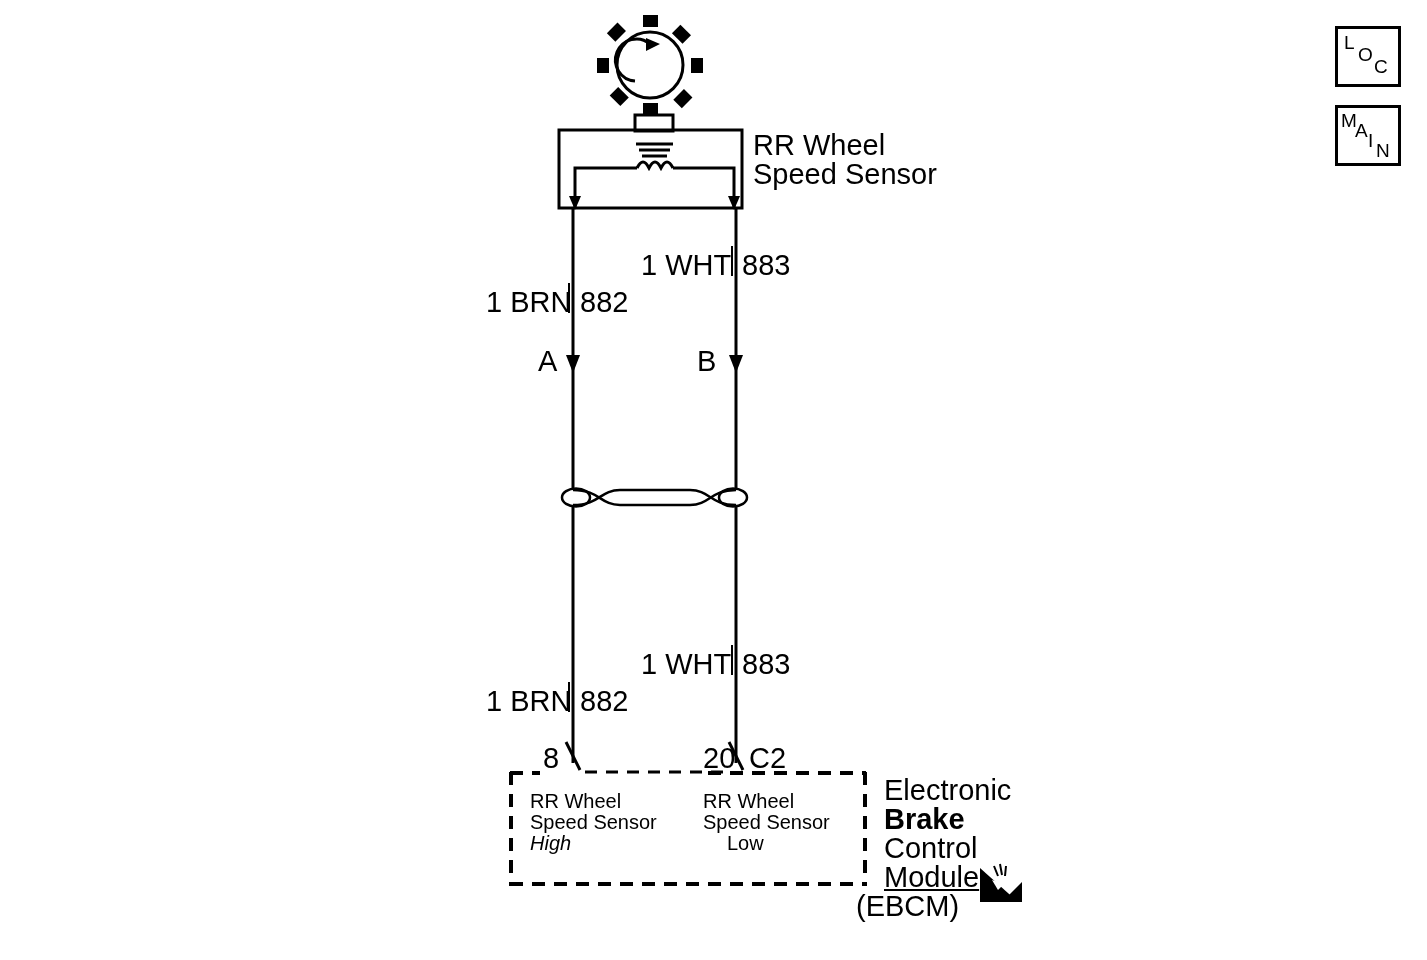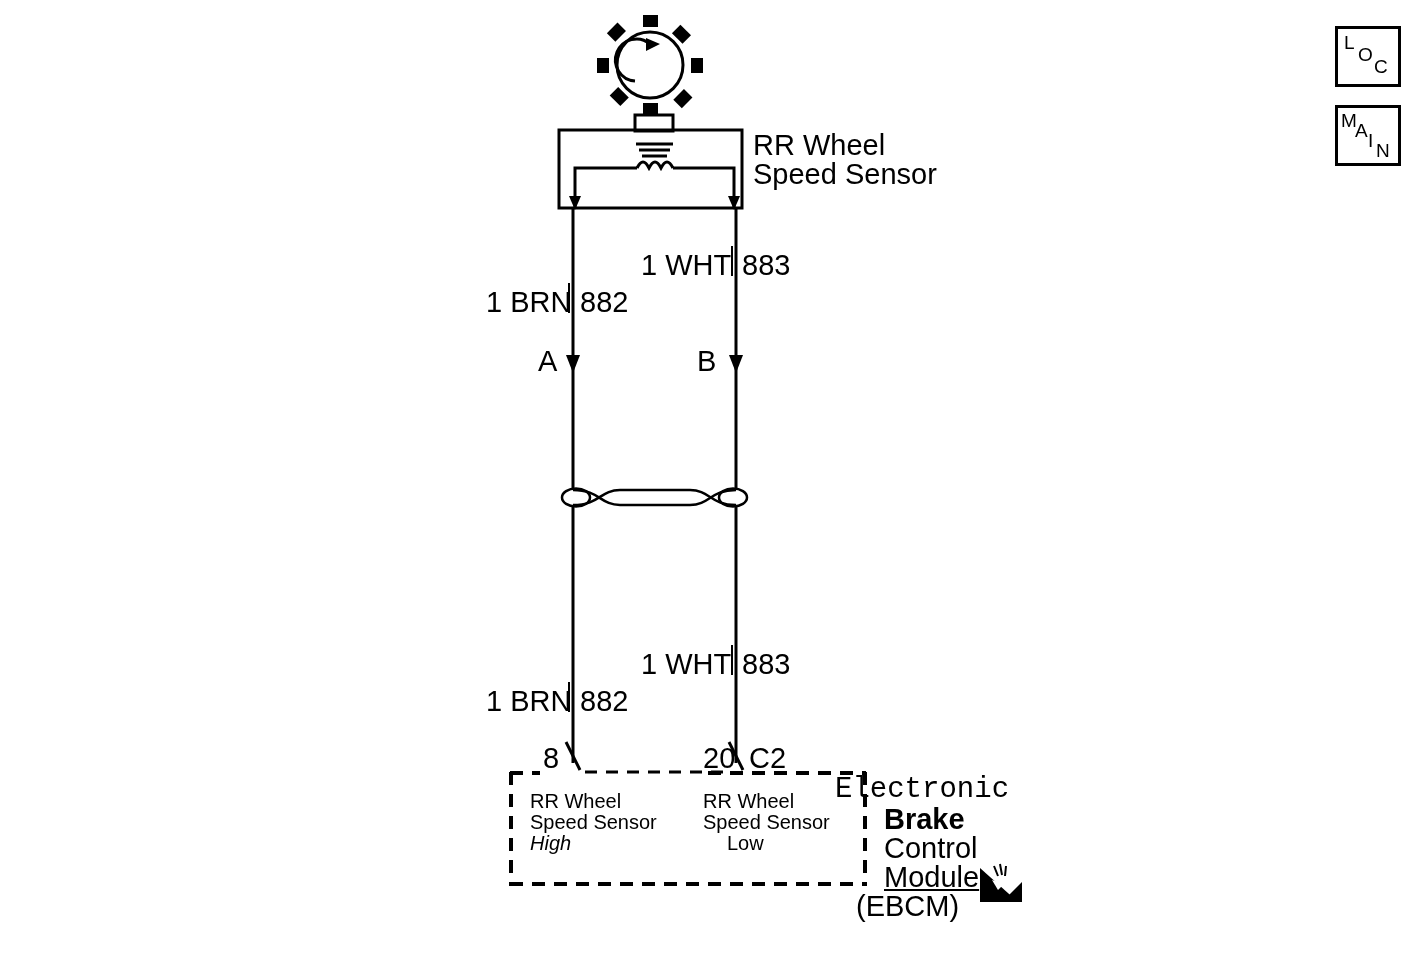--- a/index.html
+++ b/index.html
@@ -155,21 +155,21 @@
   </div>
 
   <div class="txt t20" style="left:530px; top:790px;">RR Wheel</div>
   <div class="txt t20" style="left:530px; top:811px;">Speed Sensor</div>
   <div class="txt t20" style="left:530px; top:832px;font-style:italic;">High</div>
 
   <div class="txt t20" style="left:703px; top:790px;">RR Wheel</div>
   <div class="txt t20" style="left:703px; top:811px;">Speed Sensor</div>
   <div class="txt t20" style="left:703px; top:832px;margin-left:24px;">Low</div>
 
-  <div class="txt t30" style="left:835px; top:774px;font-family:Liberation Mono, monospace;">Electronic</div>
+  <div class="txt t30" style="left:884px; top:774px;">Electronic</div>
   <div class="txt t30" style="left:884px; top:803px;font-weight:bold;">Brake</div>
   <div class="txt t30" style="left:884px; top:832px;">Control</div>
   <div class="txt t30" style="left:884px; top:861px;text-decoration:underline;">Module</div>
   <div class="txt t30" style="left:856px; top:890px;">(EBCM)</div>
 
   <div class="abs" style="left:978px; top:862px;">
     <svg width="46" height="46" viewBox="0 0 46 46">
       <path d="M 2 40 L 40 40 L 2 6 Z" fill="#000"></path>
       <path d="M 44 40 L 24 40 L 44 20 Z" fill="#000"></path>
       <path d="M 16 4 L 20 14 M 22 2 L 24 13 M 28 4 L 27 14" stroke="#000" stroke-width="2" fill="none"></path>

